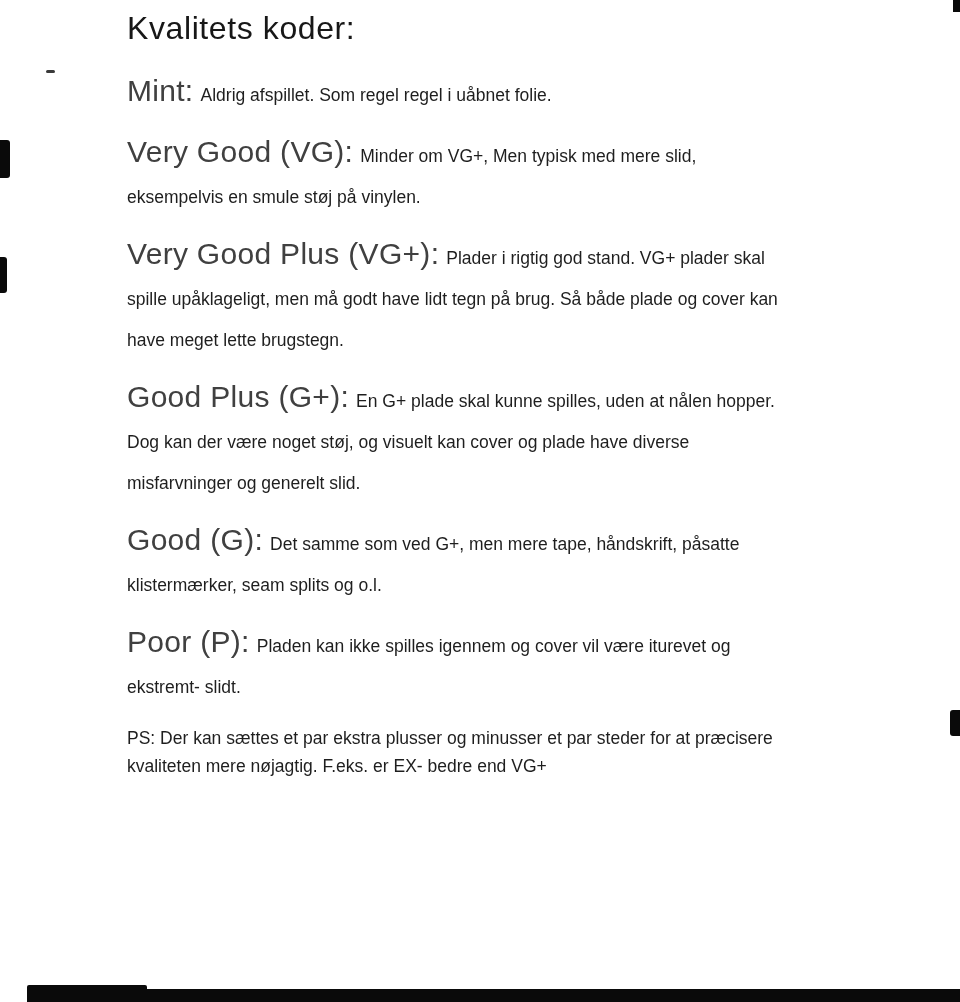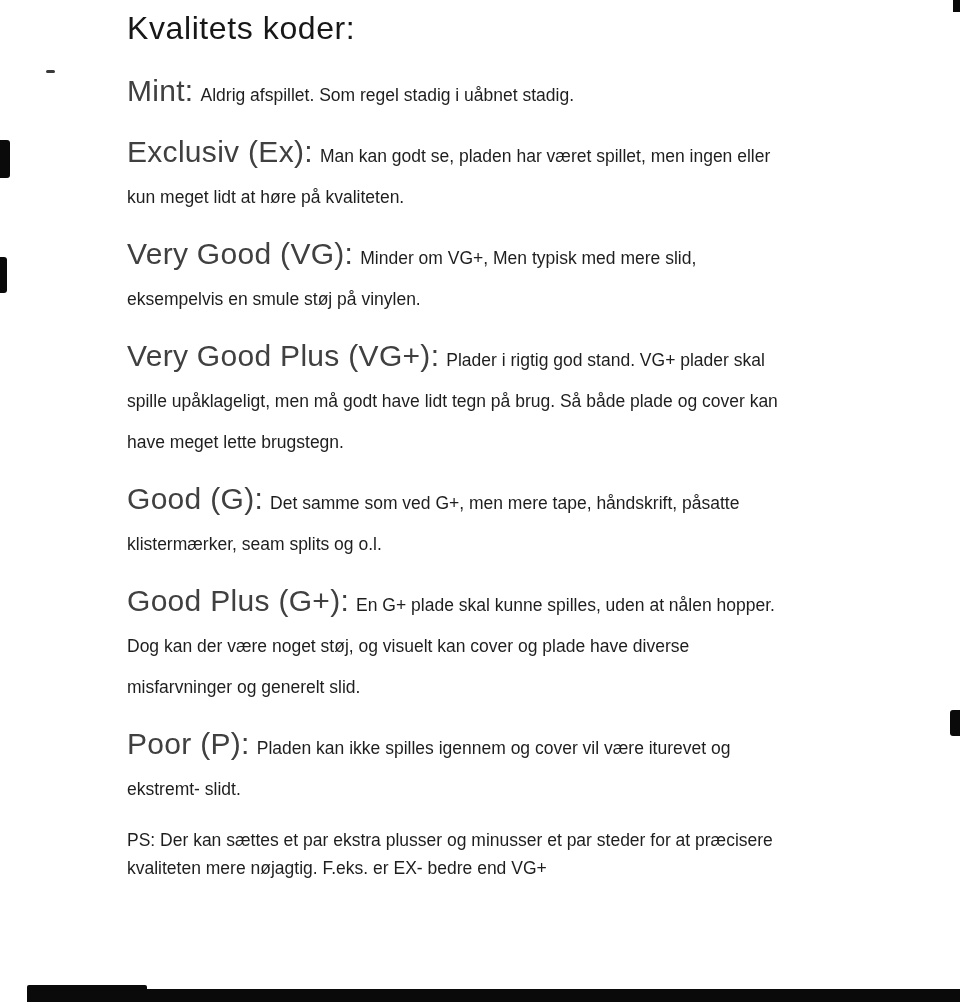--- a/index.html
+++ b/index.html
@@ -62,42 +62,39 @@
   .a-bottom-2 { left: 27px; top: 985px; width: 120px; height: 8px; border-radius: 2px 2px 0 0; }
 </style>
 </head>
 <body>
 
 <div class="doc">
 
   <h1 class="doc-title">Kvalitets koder:</h1>
 
   <p class="entry">
-    <span class="term">Mint:</span><span class="desc">Aldrig afspillet. Som regel stadig i uåbnet stadig.</span>
+    <span class="term">Mint:</span><span class="desc">Aldrig afspillet. Som regel regel i uåbnet folie.</span>
   </p>
 
 
-  <p class="entry">
-    <span class="term">Exclusiv (Ex):</span><span class="desc">Man kan godt se, pladen har været spillet, men ingen eller kun meget lidt at høre på kvaliteten.</span>
-  </p>
 
   <p class="entry">
     <span class="term">Very Good (VG):</span><span class="desc">Minder om VG+, Men typisk med mere slid, eksempelvis en smule støj på vinylen.</span>
   </p>
 
   <p class="entry">
     <span class="term">Very Good Plus (VG+):</span><span class="desc">Plader i rigtig god stand. VG+ plader skal spille upåklageligt, men må godt have lidt tegn på brug. Så både plade og cover kan have meget lette brugstegn.</span>
   </p>
 
   <p class="entry">
-    <span class="term">Good (G):</span><span class="desc">Det samme som ved G+, men mere tape, håndskrift, påsatte klistermærker, seam splits og o.l.</span>
+    <span class="term">Good Plus (G+):</span><span class="desc">En G+ plade skal kunne spilles, uden at nålen hopper. Dog kan der være noget støj, og visuelt kan cover og plade have diverse misfarvninger og generelt slid.</span>
   </p>
 
   <p class="entry">
-    <span class="term">Good Plus (G+):</span><span class="desc">En G+ plade skal kunne spilles, uden at nålen hopper. Dog kan der være noget støj, og visuelt kan cover og plade have diverse misfarvninger og generelt slid.</span>
+    <span class="term">Good (G):</span><span class="desc">Det samme som ved G+, men mere tape, håndskrift, påsatte klistermærker, seam splits og o.l.</span>
   </p>
 
 
   <p class="entry">
     <span class="term">Poor (P):</span><span class="desc">Pladen kan ikke spilles igennem og cover vil være iturevet og ekstremt- slidt.</span>
   </p>
 
   <p class="ps-note">PS: Der kan sættes et par ekstra plusser og minusser et par steder for at præcisere kvaliteten mere nøjagtig. F.eks. er EX- bedre end VG+</p>
 
 </div>

